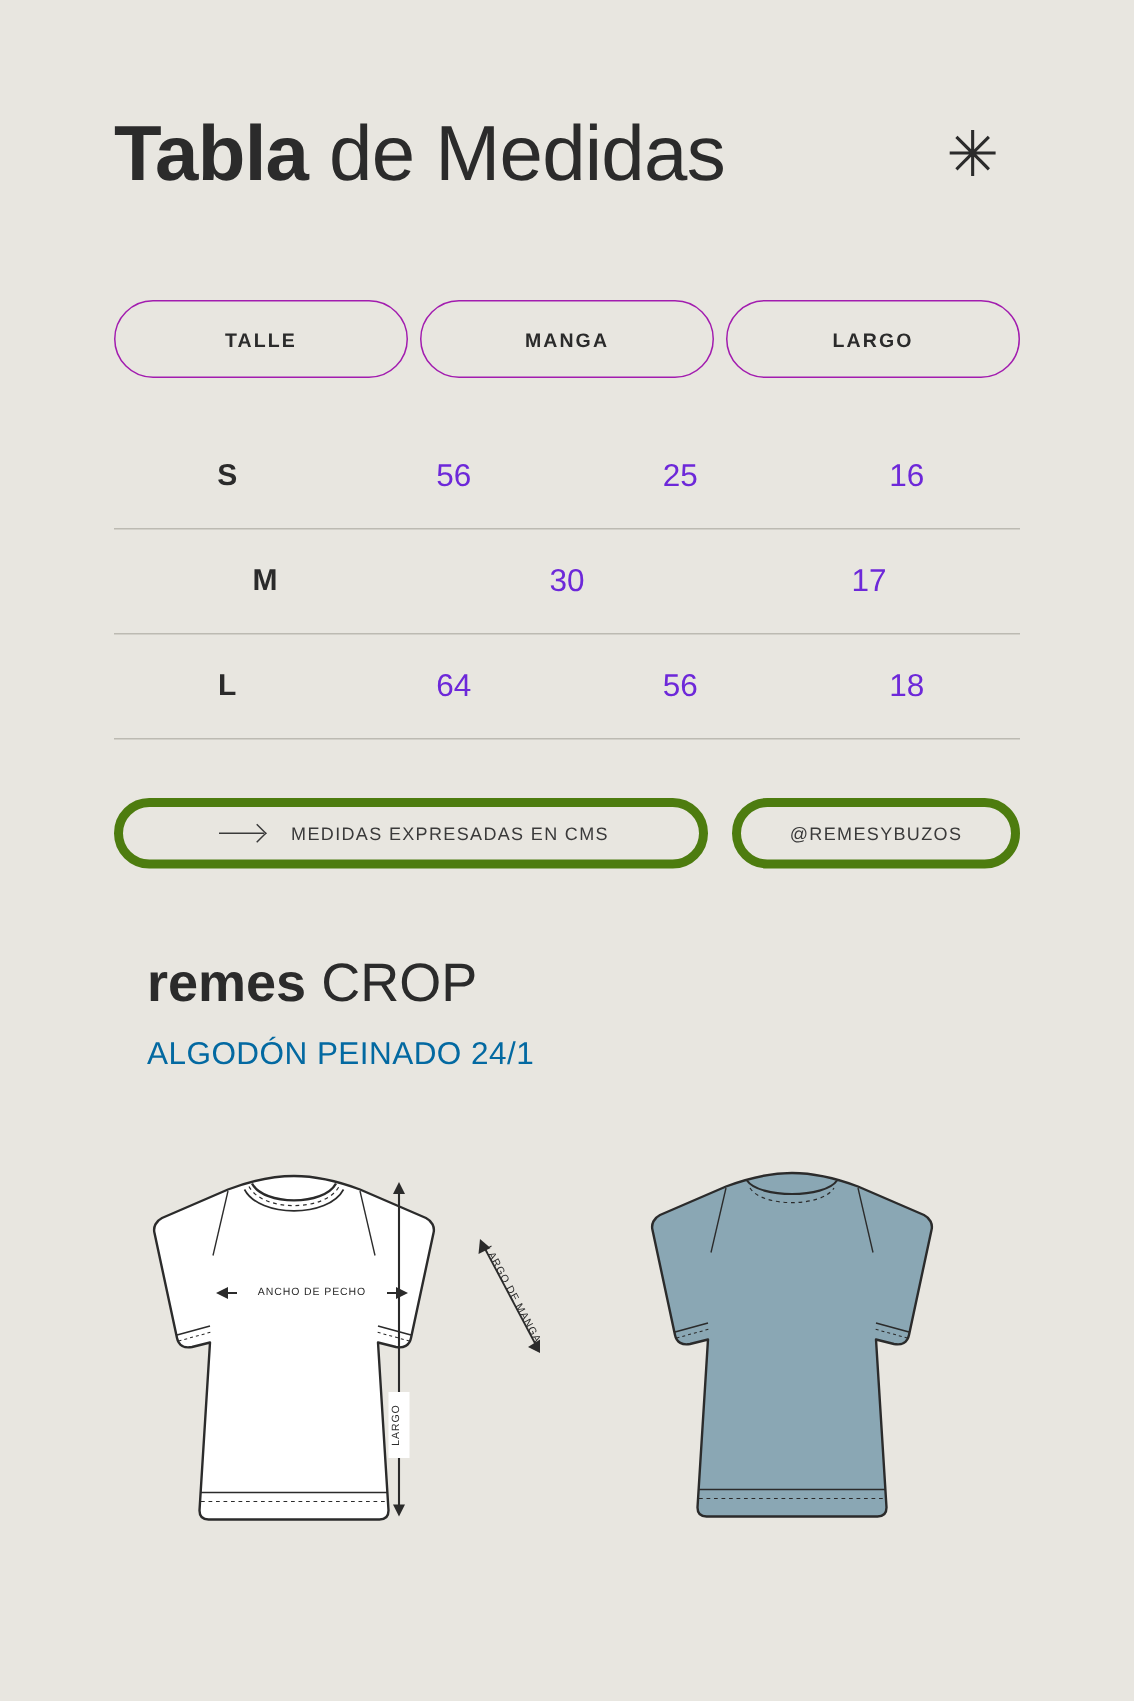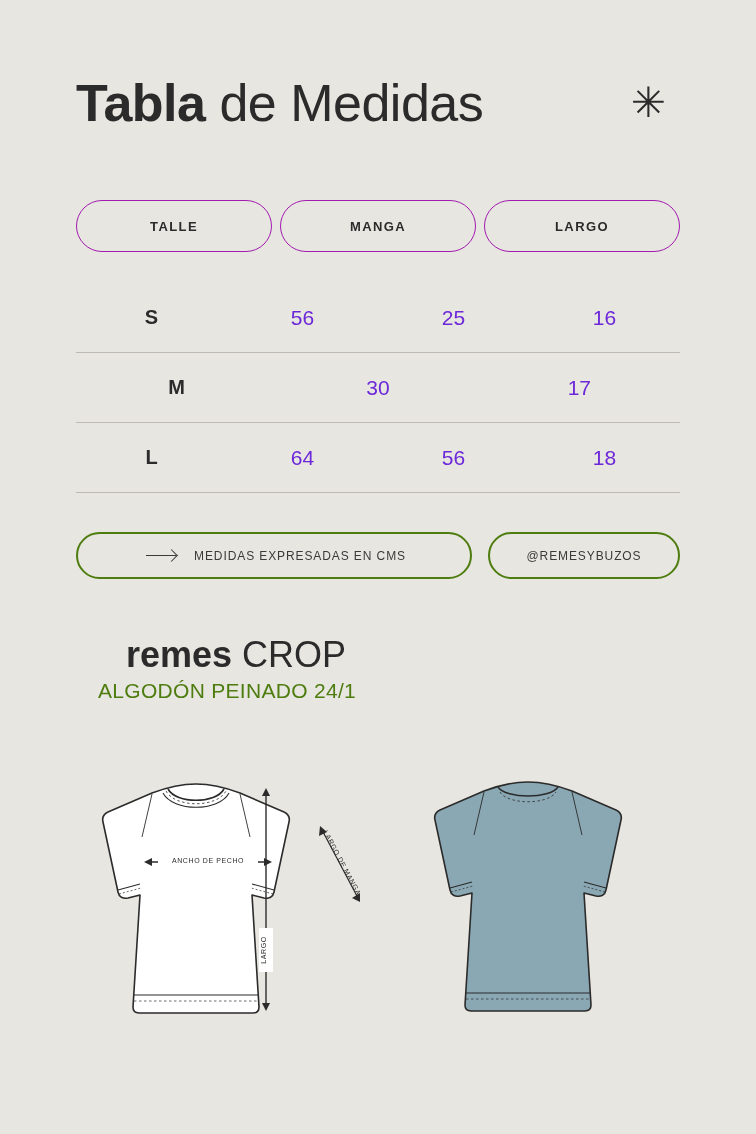--- a/index.html
+++ b/index.html
@@ -108,21 +108,21 @@
   .foot-row {
     position: absolute;
     left: 76px;
     top: 532px;
     width: 604px;
     display: flex;
     gap: 16px;
   }
   .foot-pill {
     height: 47px;
-    border: 2px solid #4d7c0f;
+    border: 6px solid #4d7c0f;
     border-radius: 24px;
     display: flex;
     align-items: center;
     justify-content: center;
     font-size: 12px;
     letter-spacing: 0.9px;
     color: #3a3a3a;
     box-sizing: border-box;
   }
   .foot-pill.wide {
@@ -163,29 +163,28 @@
   
   .product {
     position: absolute;
     left: 98px;
     top: 635px;
   }
   .product-name {
     font-size: 36px;
     line-height: 1.1;
     white-space: nowrap;
-    margin-left: 28px;
   }
   .product-name .b { font-weight: bold; }
   .product-name .l { font-weight: normal; }
   .product-sub {
-    margin-top: 4px;
+    margin-top: 16px;
     font-size: 21px;
     letter-spacing: 0.3px;
-    color: #4d7c0f;
+    color: #0369a1;
     white-space: nowrap;
   }
 
   
   .illus {
     position: absolute;
     left: 0;
     top: 752px;
     width: 756px;
     height: 300px;

